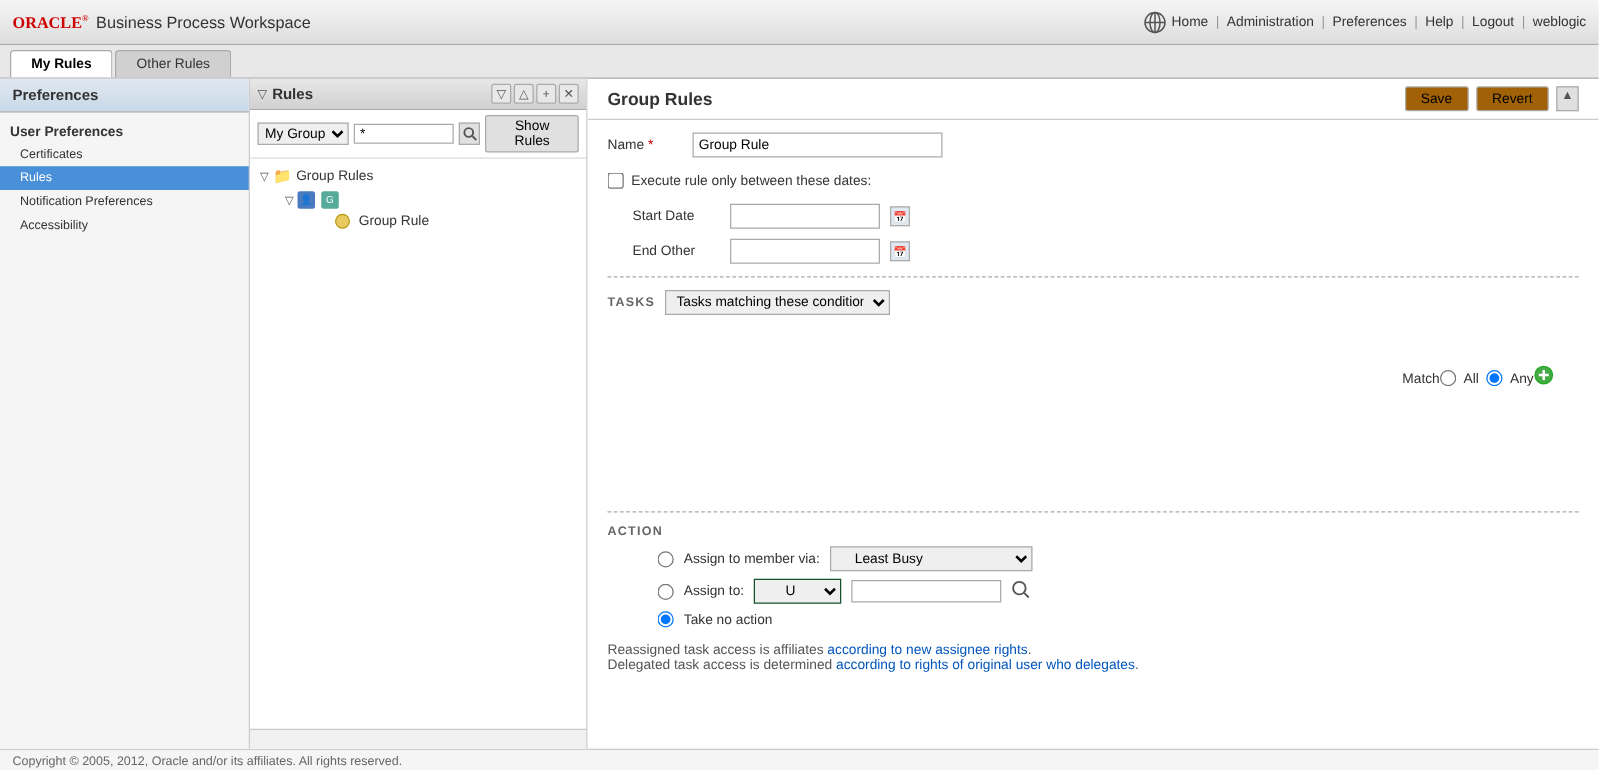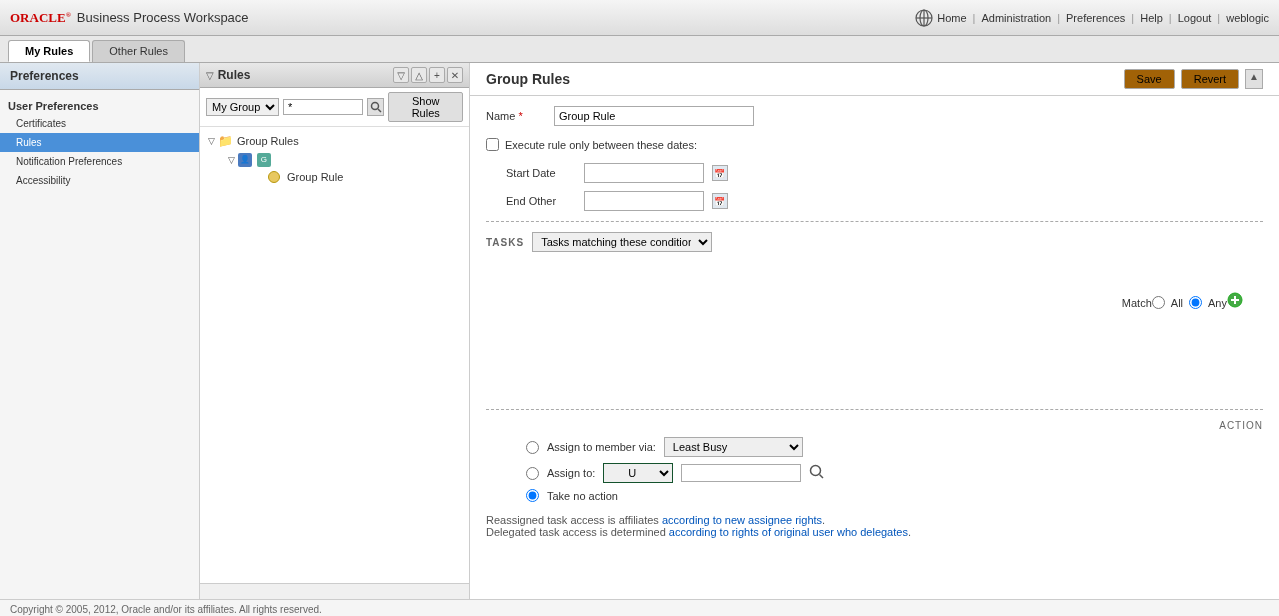--- a/index.html
+++ b/index.html
@@ -212,25 +212,24 @@
     }
 
     .dotted-separator {
       border: none;
       border-top: 1px dashed #aaa;
       margin: 10px 0;
     }
 
     .section-label {
       font-size: 10px;
-      font-weight: normal;
+      font-weight: bold;
       color: #666;
       letter-spacing: 1px;
       margin-bottom: 6px;
-      text-align: right;
     }
 
     .tasks-row {
       display: flex;
       align-items: center;
       gap: 8px;
       margin-bottom: 8px;
     }
     .tasks-label { font-size: 10px; font-weight: bold; color: #666; letter-spacing: 1px; }
     .tasks-select {
@@ -264,23 +263,23 @@
     }
     .action-row {
       display: flex;
       align-items: center;
       gap: 8px;
       margin-bottom: 6px;
       padding-left: 40px;
     }
     .action-select {
       font-size: 11px;
-      padding: 2px 4px;
+      padding: 2px 15px;
       border: 1px solid #aaa;
-      width: 139px;
+      width: 162px;
     }
     .user-select {
       font-size: 11px;
       padding: 2px 20px;
       border: 1px solid #14532d;
       width: 70px;
     }
     .user-input {
       font-size: 11px;
       padding: 2px 4px;

